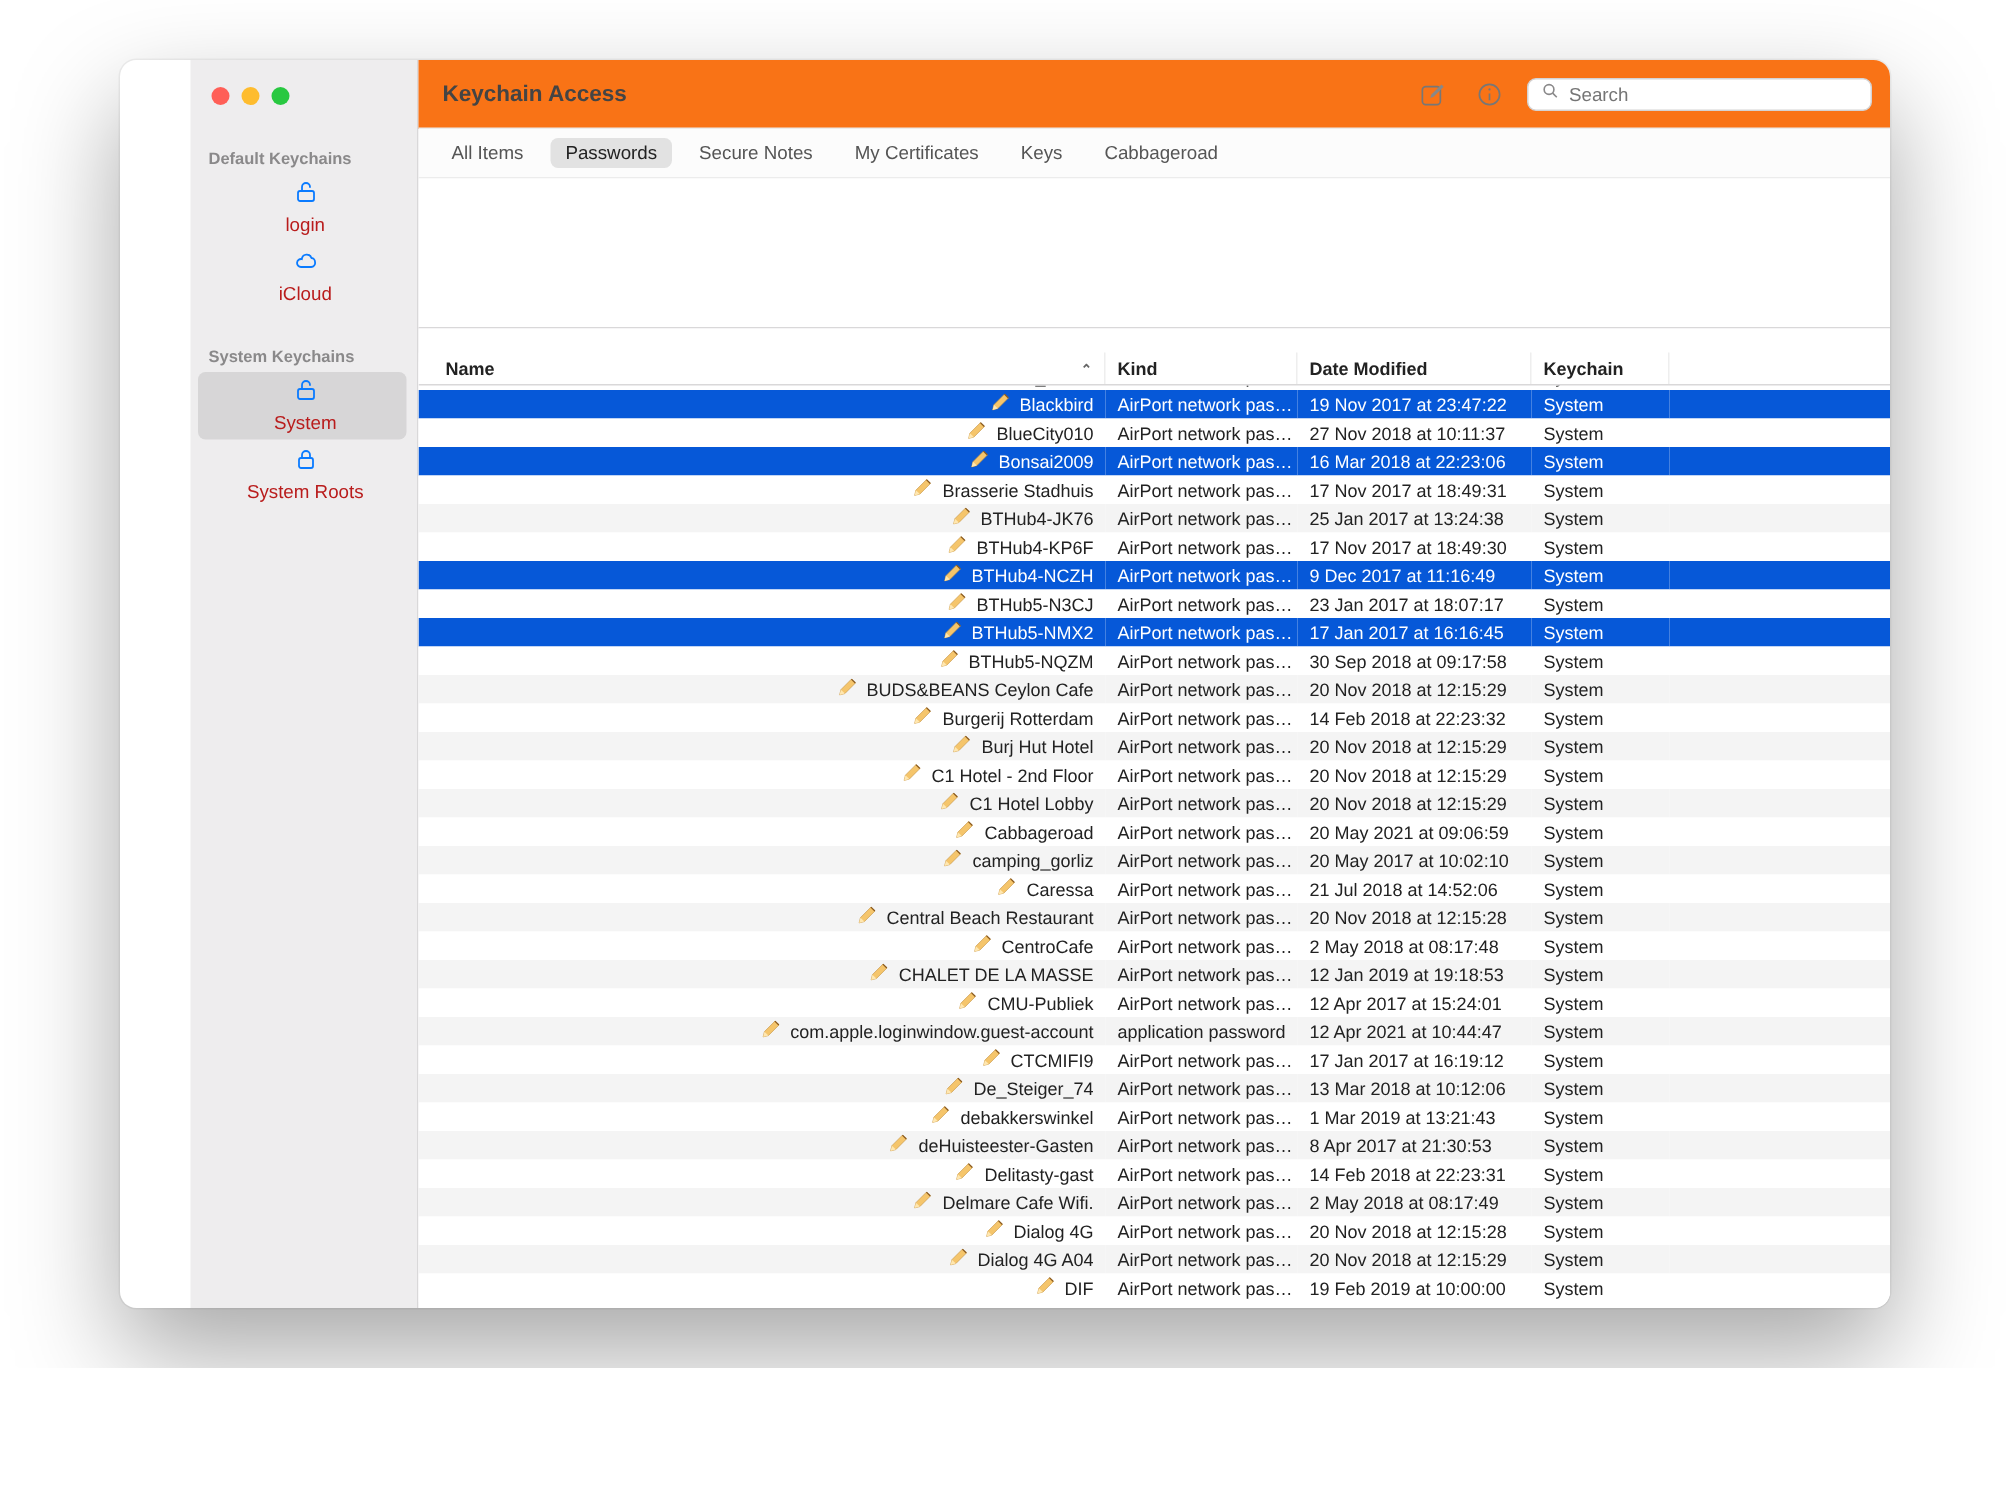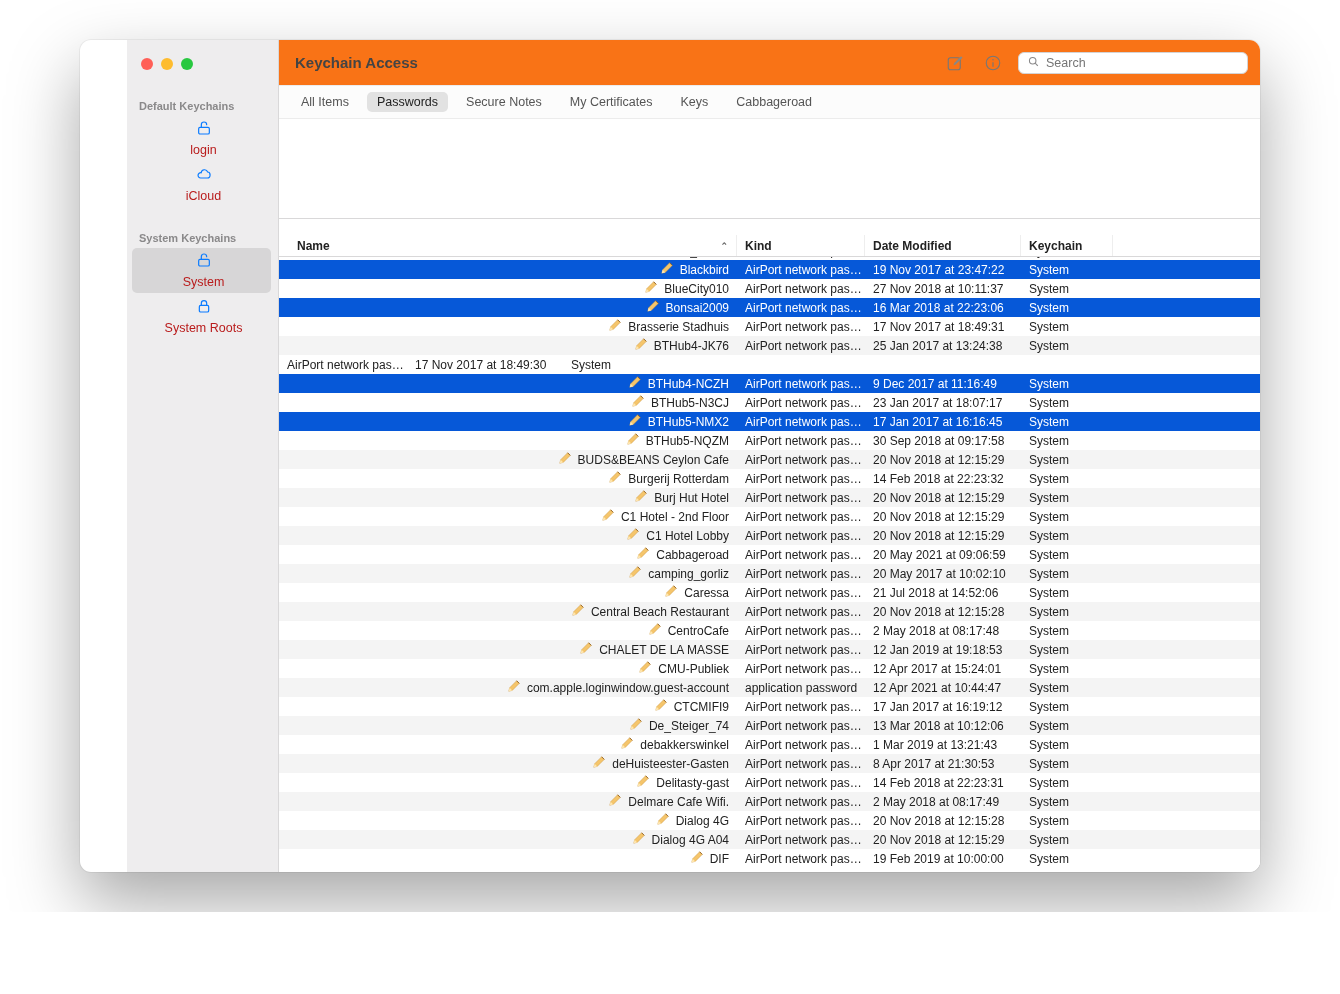--- a/index.html
+++ b/index.html
@@ -298,20 +298,29 @@
                     <path d="M11 2l3 3" stroke="#8a5a1e" stroke-width="1"></path>
                   </svg></span>
                 <span>BTHub4-JK76</span>
               </div>
               <div class="td col-kind">AirPort network pas…</div>
               <div class="td col-date">25 Jan 2017 at 13:24:38</div>
               <div class="td col-key">System</div>
               <div class="td col-rest"></div>
             </div>
             <div class="trow">
+              <div class="td col-name">
+                <span class="indent"></span>
+                <span><svg class="row-icon" viewBox="0 0 16 16">
+                    <path d="M2 14l1-4 8-8 3 3-8 8-4 1z" fill="#f5c56b" stroke="#c7933d" stroke-width="0.5"></path>
+                    <path d="M2 14l1-4 3 3-4 1z" fill="#ffe7b0"></path>
+                    <path d="M11 2l3 3" stroke="#8a5a1e" stroke-width="1"></path>
+                  </svg></span>
+                <span>BTHub4-KP6F</span>
+              </div>
               <div class="td col-kind">AirPort network pas…</div>
               <div class="td col-date">17 Nov 2017 at 18:49:30</div>
               <div class="td col-key">System</div>
               <div class="td col-rest"></div>
             </div>
             <div class="trow selected">
               <div class="td col-name">
                 <span class="indent"></span>
                 <span><svg class="row-icon" viewBox="0 0 16 16">
                     <path d="M2 14l1-4 8-8 3 3-8 8-4 1z" fill="#f5c56b" stroke="#c7933d" stroke-width="0.5"></path>

